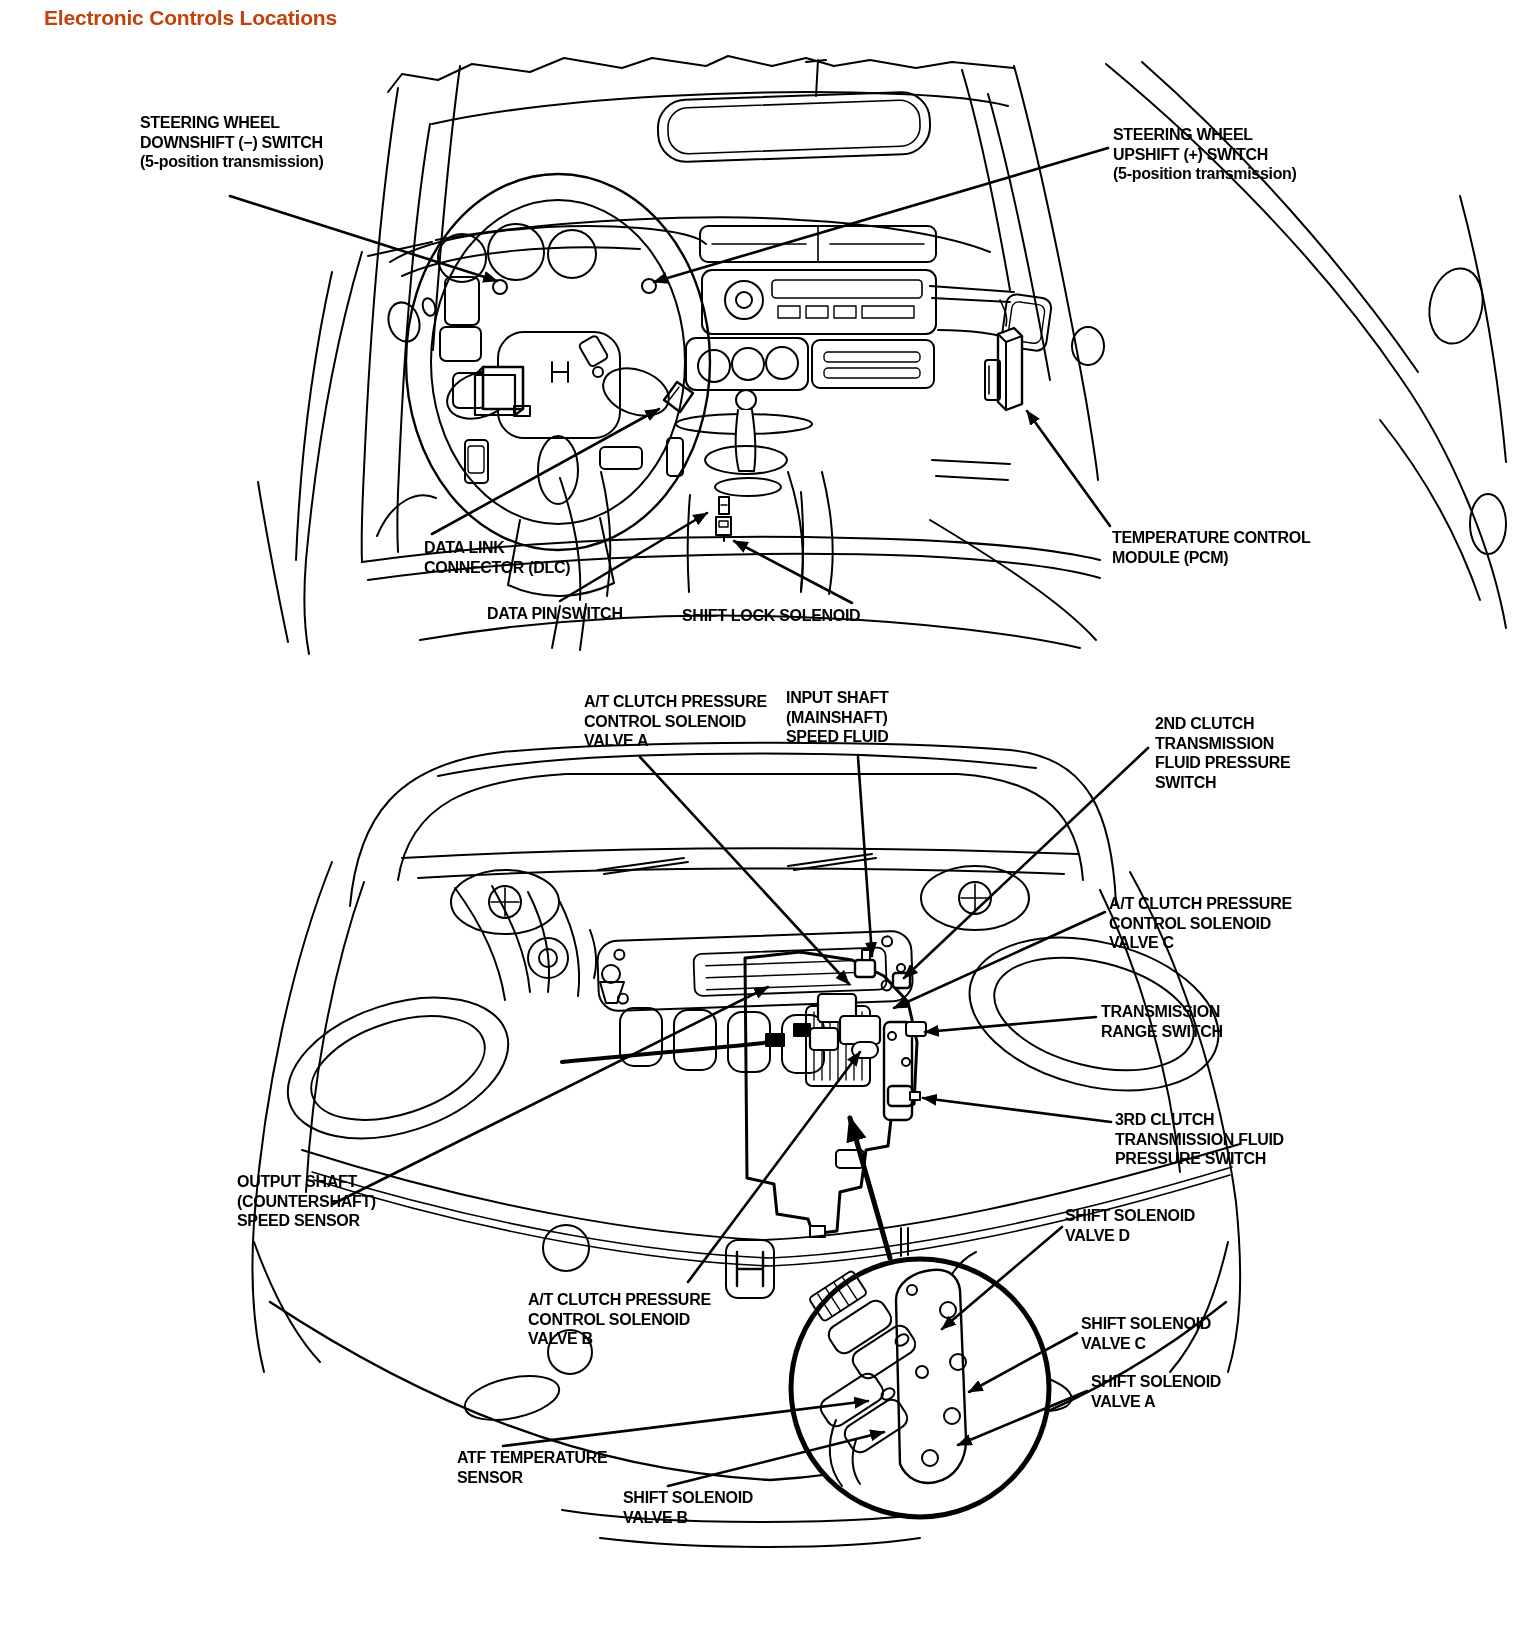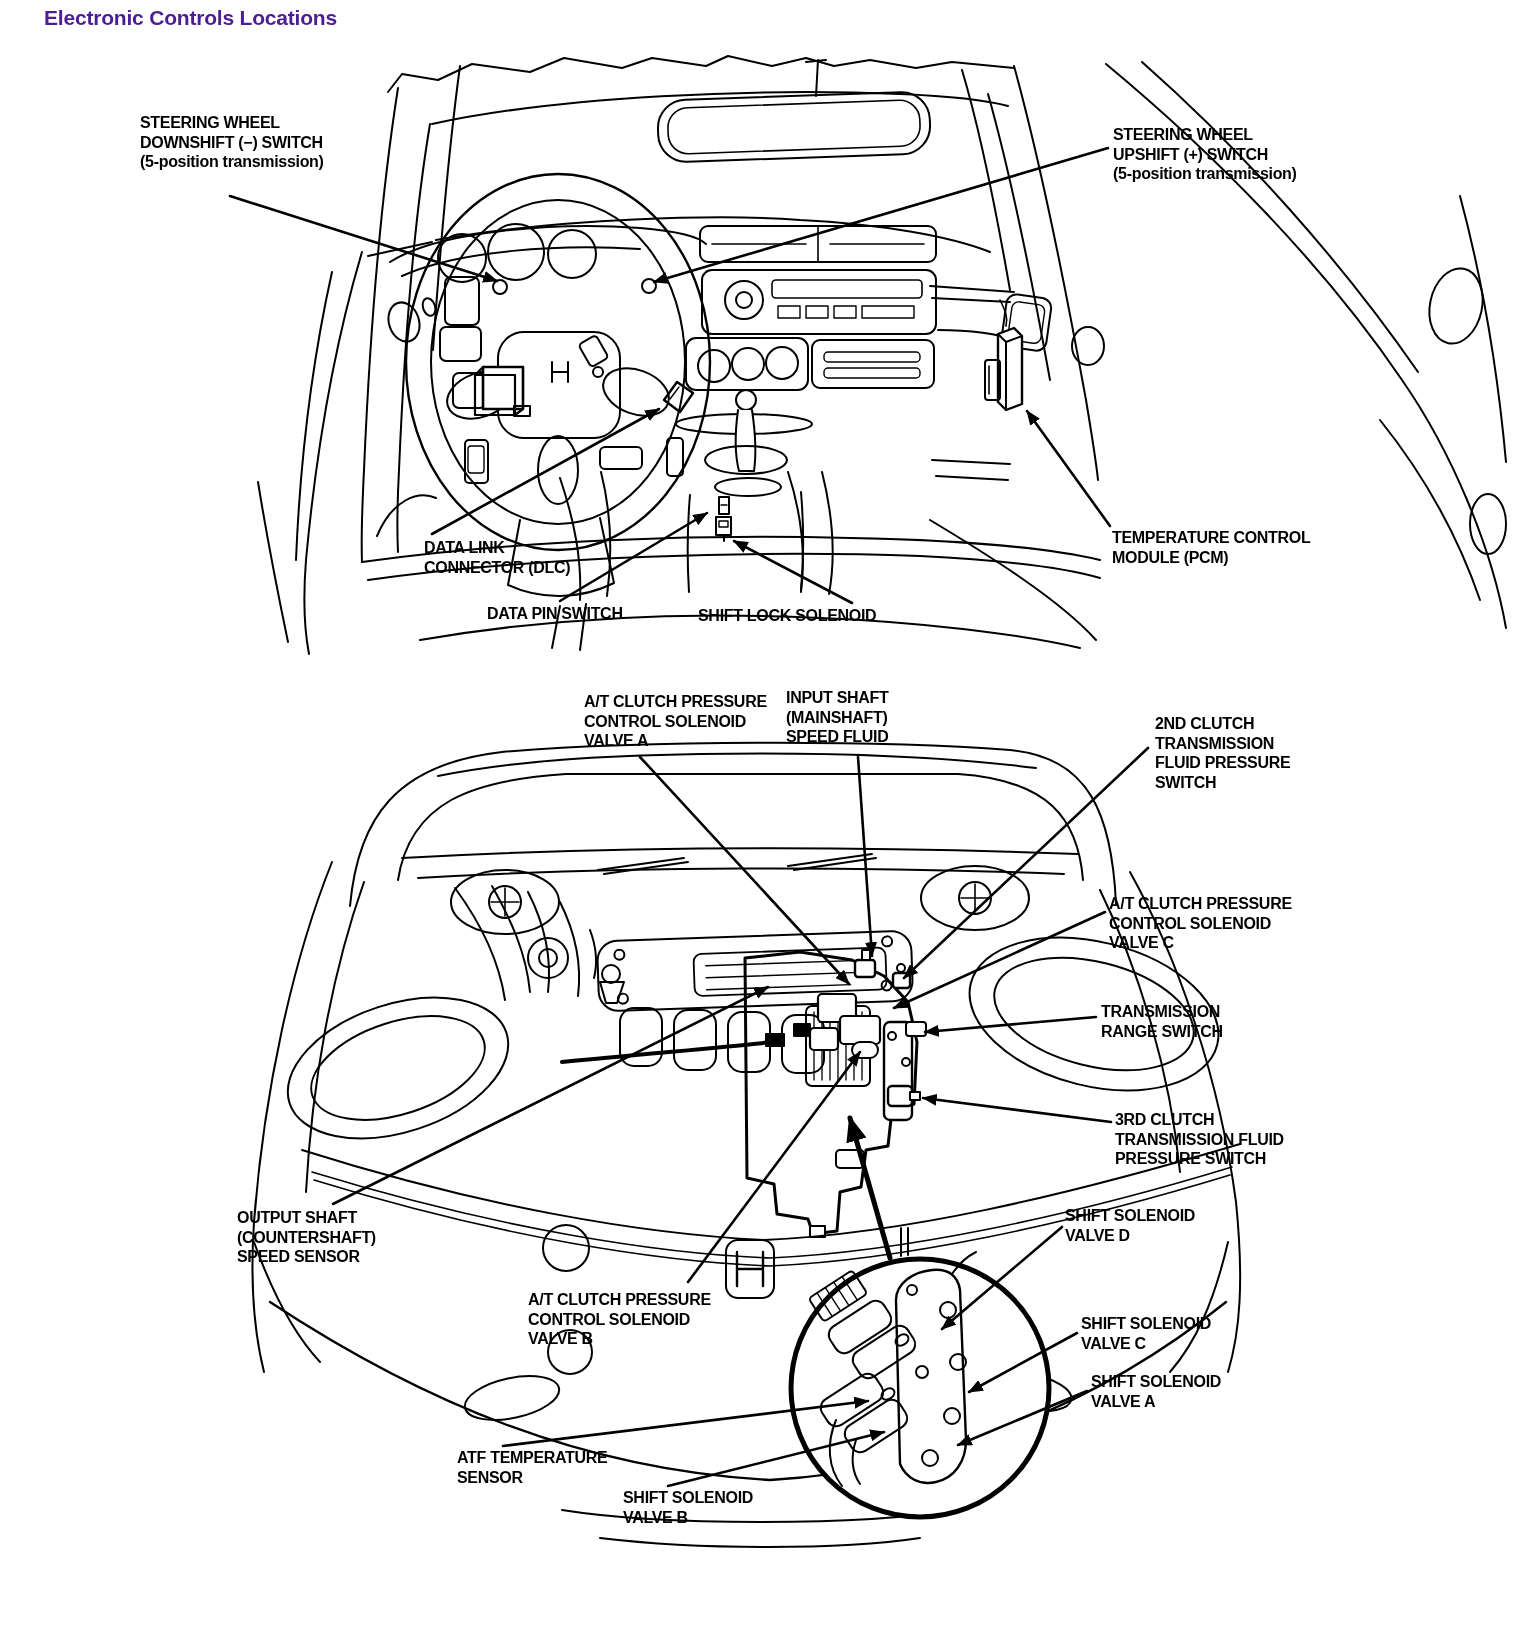--- a/index.html
+++ b/index.html
@@ -2,21 +2,21 @@
 <html><head>
 <meta charset="utf-8">
 <style>
   html,body{margin:0;padding:0;background:#fff;}
   #stage{position:relative;width:1536px;height:1626px;background:#fff;overflow:hidden;
          font-family:"Liberation Sans",sans-serif;}
   #art{position:absolute;left:0;top:0;}
   .lbl{position:absolute;font-weight:bold;font-size:16px;line-height:19.5px;
        letter-spacing:-0.3px;color:#000;white-space:pre-line;}
   #page-title{position:absolute;left:44px;top:6px;font-weight:bold;font-size:21px;
-       letter-spacing:-0.2px;color:#4c1d95;}
+       letter-spacing:-0.2px;color:#c2410c;}
   svg path,svg line,svg rect,svg ellipse,svg circle,svg polyline{vector-effect:none;}
 </style>
 </head>
 <body>
 
 <div id="stage">
 
   <svg id="art" width="1536" height="1626" viewBox="0 0 1536 1626" fill="none" stroke="#000" stroke-width="2" stroke-linecap="round" stroke-linejoin="round">
     <defs>
       <marker id="ah" viewBox="0 0 10 8" refX="9.2" refY="4" markerWidth="15" markerHeight="12" markerUnits="userSpaceOnUse" orient="auto-start-reverse">
@@ -311,21 +311,21 @@
 
   <div class="lbl" style="left:140px;top:113px">STEERING WHEEL
 DOWNSHIFT (−) SWITCH
 (5-position transmission)</div>
   <div class="lbl" style="left:1113px;top:125px">STEERING WHEEL
 UPSHIFT (+) SWITCH
 (5-position transmission)</div>
   <div class="lbl" style="left:424px;top:538px">DATA LINK
 CONNECTOR (DLC)</div>
   <div class="lbl" style="left:487px;top:604px">DATA PIN SWITCH</div>
-  <div class="lbl" style="left:698px;top:606px">SHIFT LOCK SOLENOID</div>
+  <div class="lbl" style="left:682px;top:606px">SHIFT LOCK SOLENOID</div>
   <div class="lbl" style="left:1112px;top:528px">TEMPERATURE CONTROL
 MODULE (PCM)</div>
 
   <div class="lbl" style="left:584px;top:692px">A/T CLUTCH PRESSURE
 CONTROL SOLENOID
 VALVE A</div>
   <div class="lbl" style="left:786px;top:688px">INPUT SHAFT
 (MAINSHAFT)
 SPEED FLUID</div>
   <div class="lbl" style="left:1155px;top:714px">2ND CLUTCH
@@ -333,21 +333,21 @@
 FLUID PRESSURE
 SWITCH</div>
   <div class="lbl" style="left:1109px;top:894px">A/T CLUTCH PRESSURE
 CONTROL SOLENOID
 VALVE C</div>
   <div class="lbl" style="left:1101px;top:1002px">TRANSMISSION
 RANGE SWITCH</div>
   <div class="lbl" style="left:1115px;top:1110px">3RD CLUTCH
 TRANSMISSION FLUID
 PRESSURE SWITCH</div>
-  <div class="lbl" style="left:237px;top:1208px">OUTPUT SHAFT
+  <div class="lbl" style="left:237px;top:1172px">OUTPUT SHAFT
 (COUNTERSHAFT)
 SPEED SENSOR</div>
   <div class="lbl" style="left:528px;top:1290px">A/T CLUTCH PRESSURE
 CONTROL SOLENOID
 VALVE B</div>
   <div class="lbl" style="left:1065px;top:1206px">SHIFT SOLENOID
 VALVE D</div>
   <div class="lbl" style="left:1081px;top:1314px">SHIFT SOLENOID
 VALVE C</div>
   <div class="lbl" style="left:1091px;top:1372px">SHIFT SOLENOID

